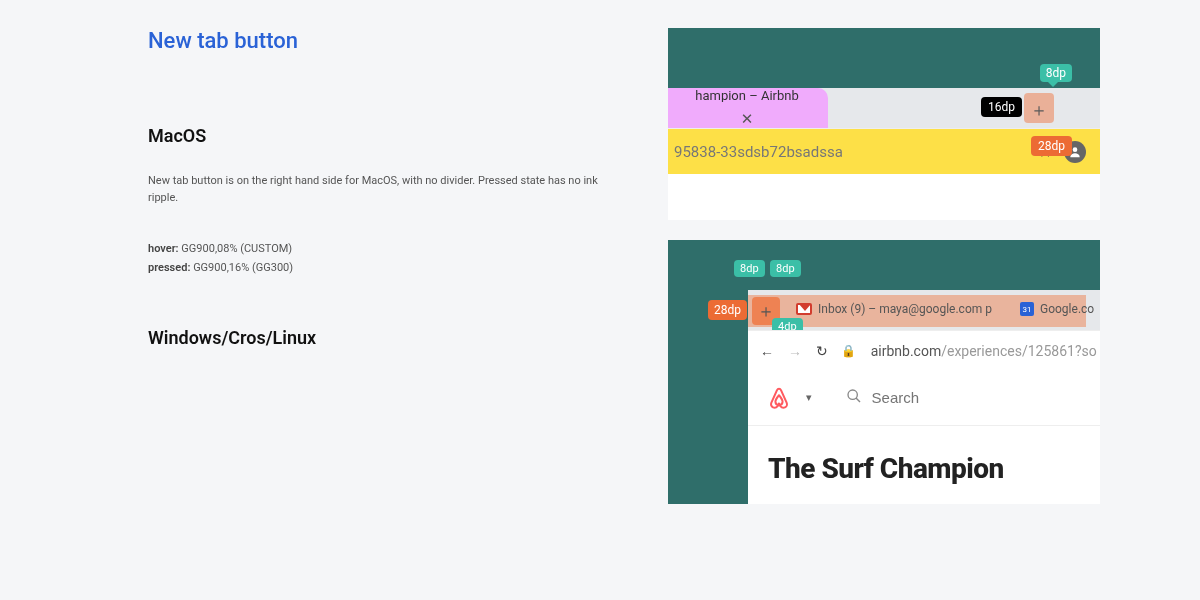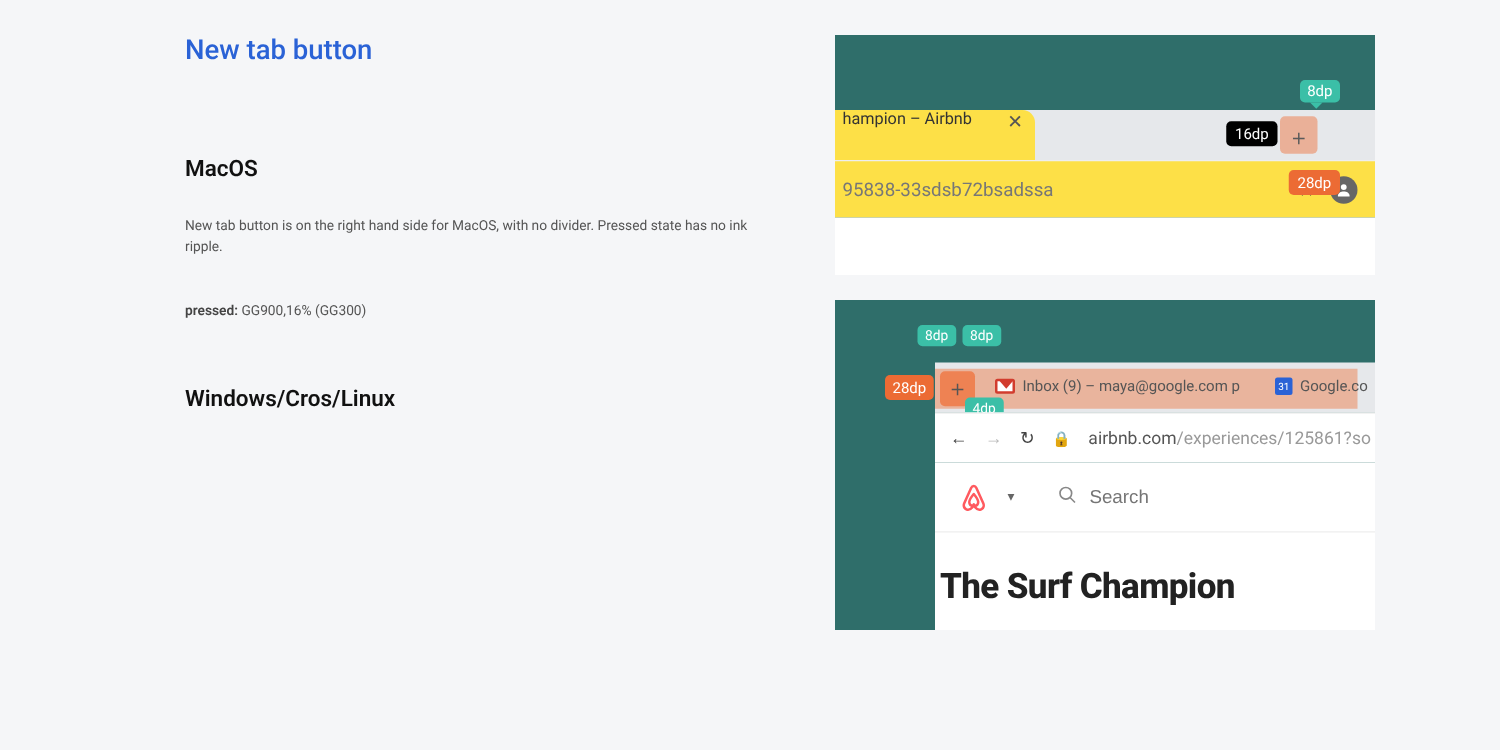--- a/index.html
+++ b/index.html
@@ -53,27 +53,28 @@
   .mock1 .tabstrip {
     position: absolute;
     left: 0; top: 60px;
     height: 40px; width: 100%;
     background: #e6e8eb;
   }
   .mock1 .active-tab {
     position: absolute;
     left: 0; top: 60px;
     width: 160px; height: 40px;
-    background: #fde047;
+    background: #f0abfc;
     border-top-right-radius: 10px;
-    display: flex; 
+    display: flex; align-items: center;
     padding: 0 8px 0 6px;
     gap: 8px;
     font-size: 13px;
     color: #333;
+    flex-direction: column;
   }
   .mock1 .active-tab .label { flex: 1; white-space: nowrap; overflow: hidden; }
   .mock1 .active-tab .close { width:16px; text-align:center; color:#555; font-size:15px; }
   .mock1 .newtab-hit {
     position: absolute;
     top: 65px; right: 46px;
     width: 30px; height: 30px;
     background: rgba(239,108,51,0.45);
     border-radius: 4px;
   }
@@ -234,34 +235,38 @@
   .mock2 .search-wrap {
     display:flex; align-items:center; gap:10px;
     margin-left:18px; color:#888;
   }
   .mock2 .search-wrap input {
     border:none; outline:none; font-size:15px; color:#333;
     background:transparent;
   }
   .mock2 .headline {
     font-size:28px; font-weight:800; color:#222;
-    padding:26px 0 0 4px; letter-spacing:-0.5px;
+    padding:26px 0 0 20px; letter-spacing:-0.5px;
     white-space:nowrap;
   }
 </style>
 </head>
 <body>
 
 <div class="page">
   <div class="left-col">
     <h1 class="title">New tab button</h1>
 
     <h2 class="section">MacOS</h2>
     <p class="desc">New tab button is on the right hand side for MacOS, with no divider. Pressed state has no ink ripple.</p>
     <div class="specs">
+      <div class="row">
+        <b>hover:</b>
+        <span>GG900,08% (CUSTOM)</span>
+      </div>
       <div class="row">
         <b>pressed:</b>
         <span>GG900,16% (GG300)</span>
       </div>
     </div>
 
     <h2 class="section second">Windows/Cros/Linux</h2>
   </div>
 
   <div class="right-col">

